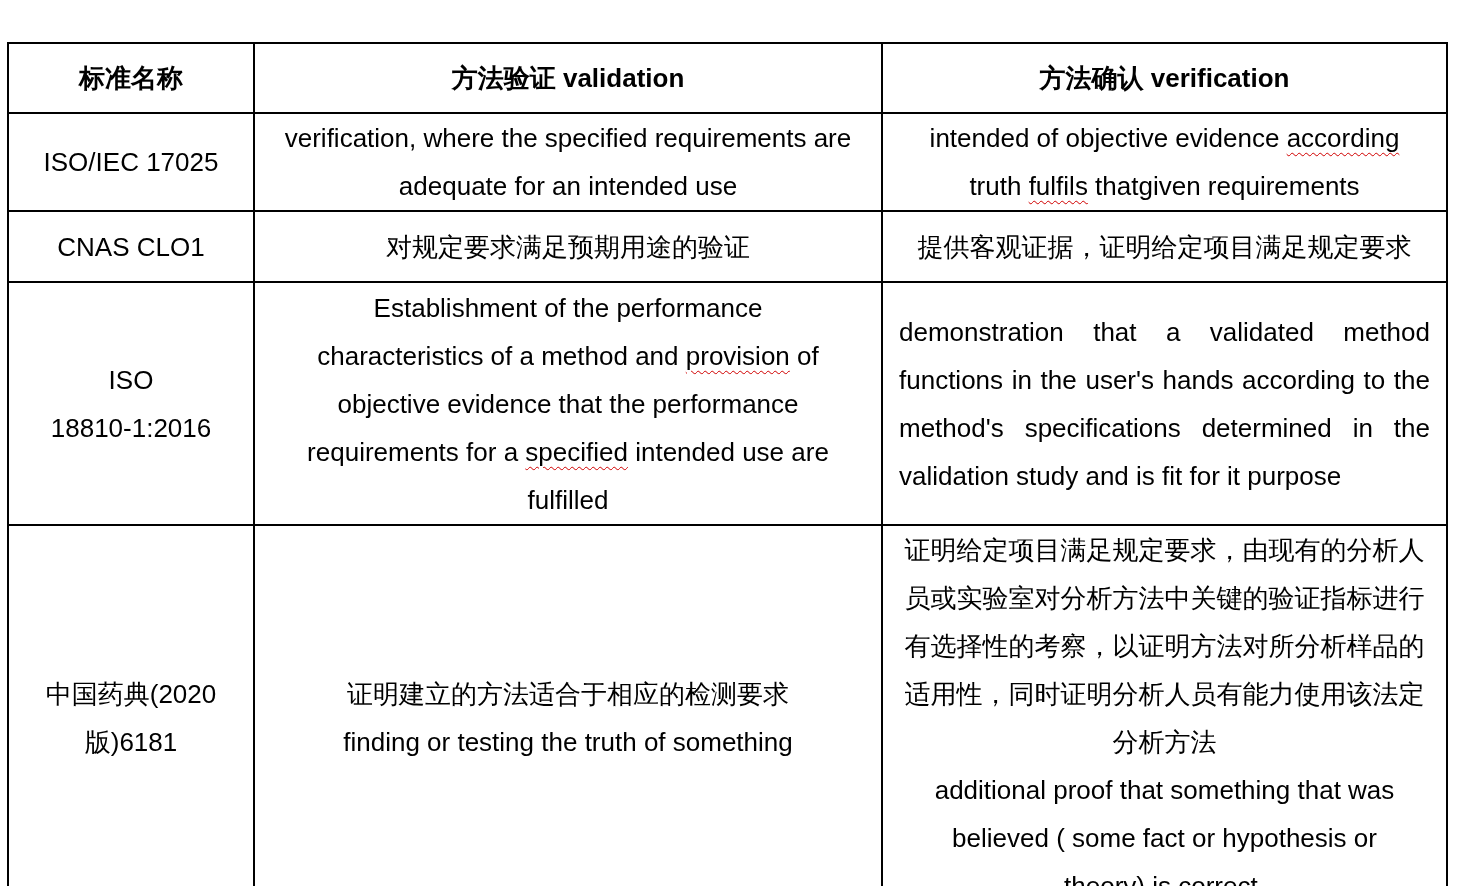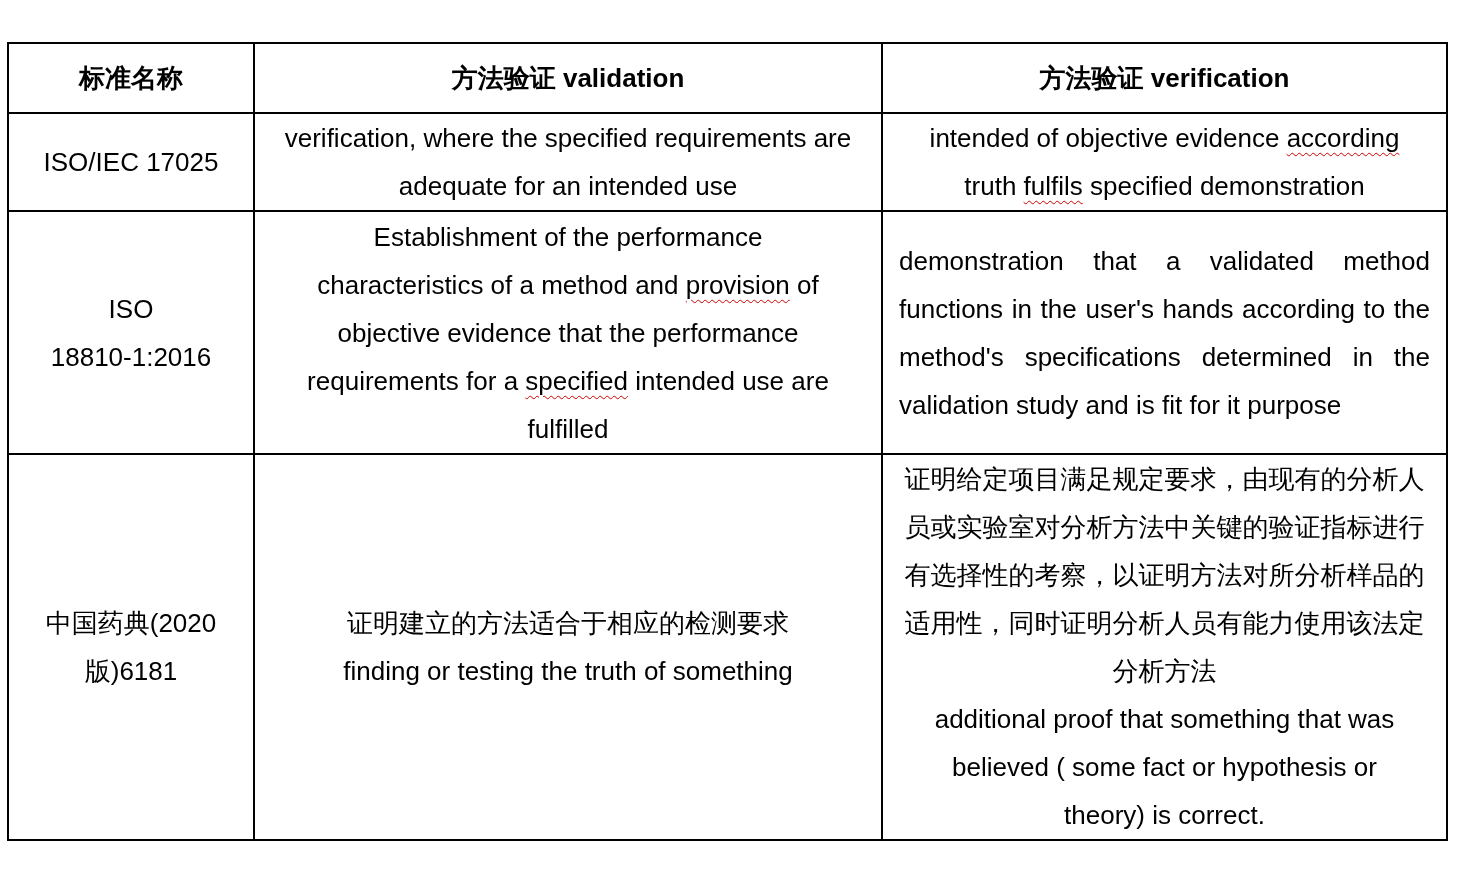--- a/index.html
+++ b/index.html
@@ -70,35 +70,46 @@
 <table class="doc-table">
   <colgroup>
     <col class="c1">
     <col class="c2">
     <col class="c3">
   </colgroup>
   <tbody>
       <tr class="r-head">
     <th class="hcell">标准名称</th>
     <th class="hcell">方法验证 validation</th>
-    <th class="hcell">方法验证 verification</th>
+    <th class="hcell">方法确认 verification</th>
   </tr>
 
   <tr class="r1">
     <td>
       <span>ISO/IEC 17025</span>
     </td>
     <td>
       <div class="cell-inner" style="padding:0 29px;">verification, where the specified requirements are adequate for an intended use</div>
     </td>
     <td>
-      <div class="cell-inner" style="padding:0 28px;"><span>intended of objective evidence </span><span class="spell">according</span><span> truth </span><span class="spell">fulfils</span><span> specified demonstration</span></div>
+      <div class="cell-inner" style="padding:0 28px;"><span>intended of objective evidence </span><span class="spell">according</span><span> truth </span><span class="spell">fulfils</span><span> thatgiven requirements</span></div>
     </td>
   </tr>
 
+  <tr class="r2">
+    <td>
+      <span>CNAS CLO1</span>
+    </td>
+    <td>
+      <span class="cjk">对规定要求满足预期用途的验证</span>
+    </td>
+    <td>
+      <span class="cjk">提供客观证据，证明给定项目满足规定要求</span>
+    </td>
+  </tr>
 
   <tr class="r3">
     <td>
       <span class="block">ISO</span>
       <span class="block">18810-1:2016</span>
     </td>
     <td>
       <div class="cell-inner" style="padding:0 36px;"><span>Establishment of the performance characteristics of a method and </span><span class="spell">provision</span><span> of objective evidence that the performance requirements for a </span><span class="spell">specified</span><span> intended use are fulfilled</span></div>
     </td>
     <td>

